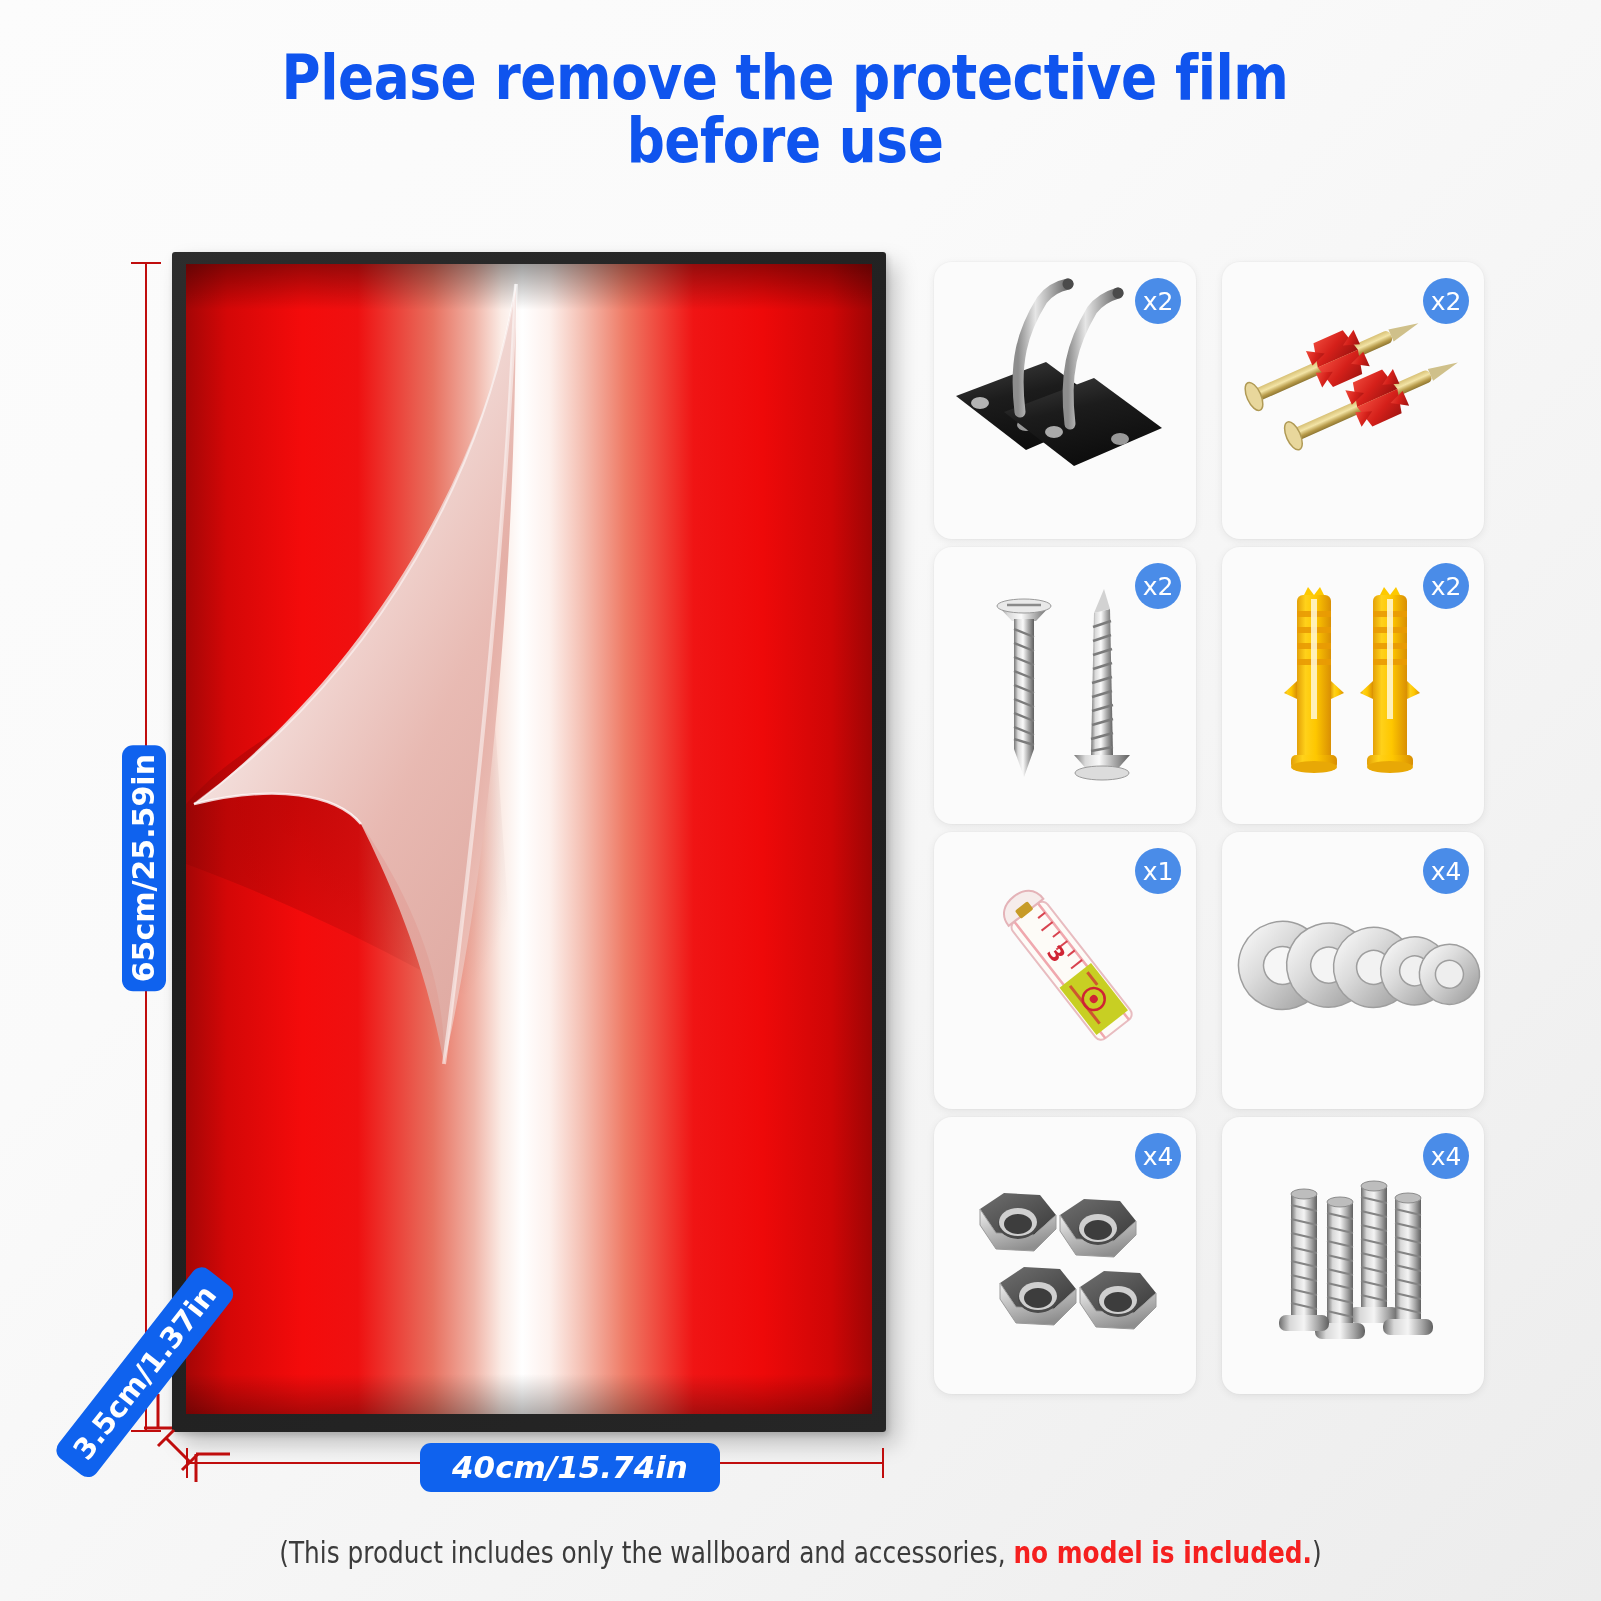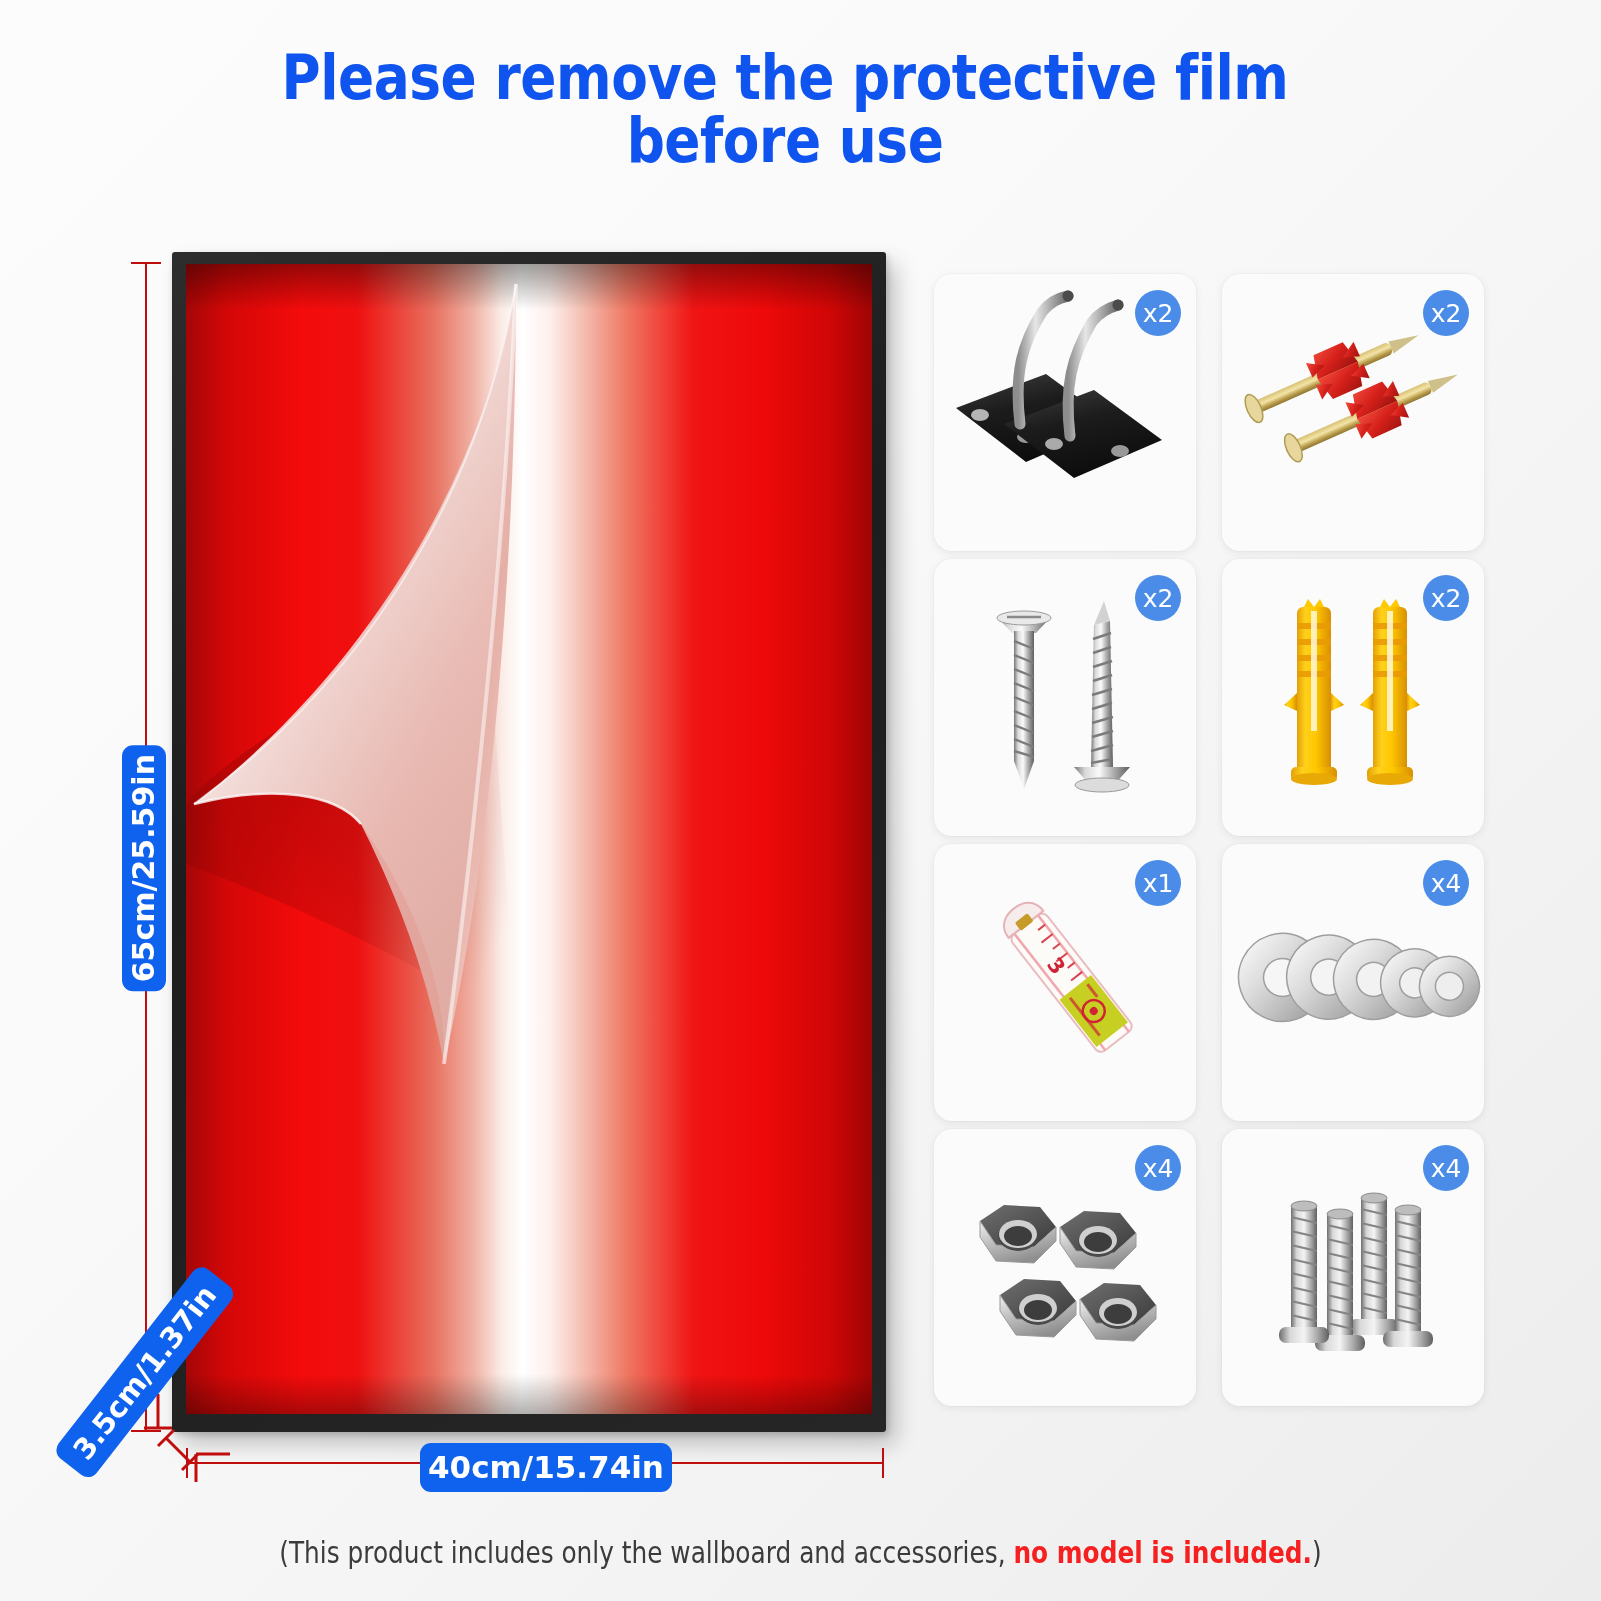--- a/index.html
+++ b/index.html
@@ -91,37 +91,38 @@
     left: 122px; top: 745px;
     padding: 9px 7px;
     font-size: 30px;
     writing-mode: vertical-rl;
     transform: rotate(180deg);
     transform-origin: center;
     line-height: 1;
   }
   #label-width {
     left: 420px; top: 1443px;
-    padding: 6px 8px;
+    padding: 6px 32px;
     font-size: 31px;
     line-height: 1.18;
+    font-style: italic;
   }
   #label-depth {
     left: 52px; top: 1452px;
     padding: 7px 14px;
     font-size: 29px;
     line-height: 1.18;
     transform: rotate(-52deg);
     transform-origin: left top;
   }
 
   
   #grid {
     position: absolute;
-    left: 934px; top: 274px;
+    left: 934px; top: 262px;
     width: 550px;
     display: grid;
     grid-template-columns: repeat(2, 262px);
     grid-template-rows: repeat(4, 277px);
     column-gap: 26px;
     row-gap: 8px;
   }
   .card {
     position: relative;
     background: #fbfbfb;

